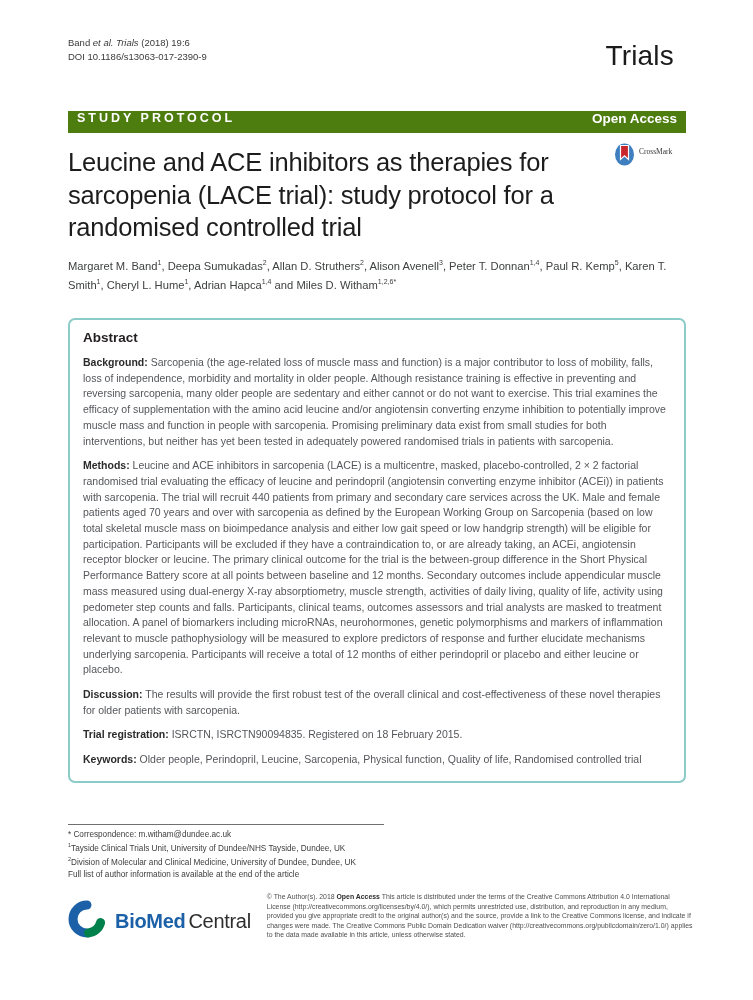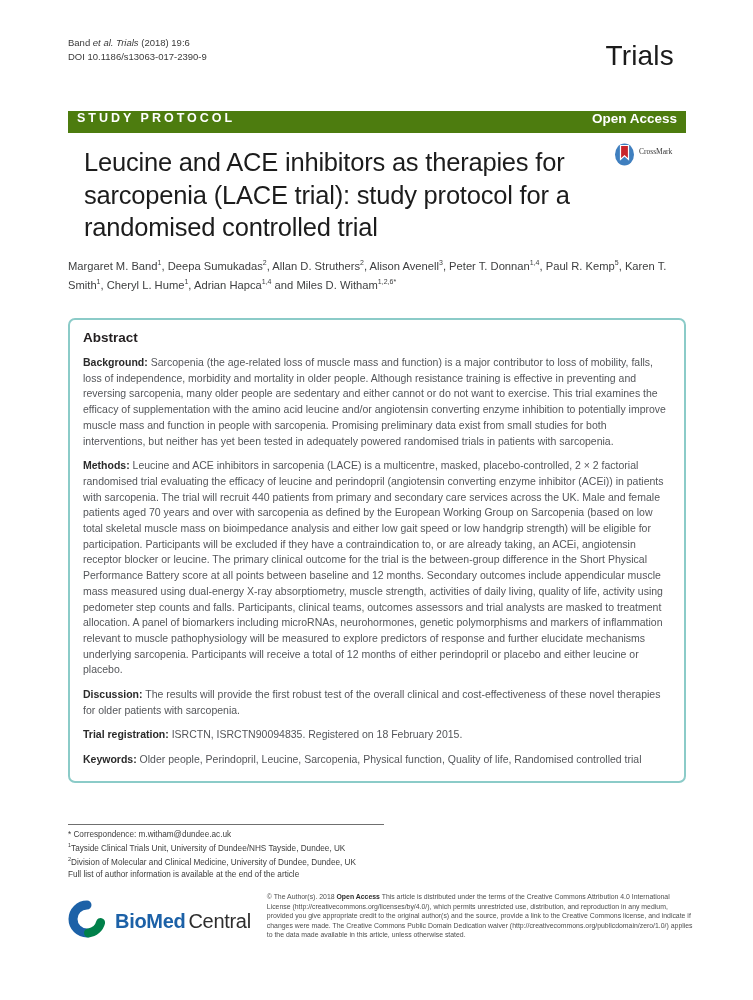--- a/index.html
+++ b/index.html
@@ -57,21 +57,20 @@
   
   .title {
     position: absolute;
     top: 146px; left: 68px;
     width: 548px;
     font-size: 25.5px;
     line-height: 32.5px;
     font-weight: 400;
     color: #1c1c1c;
     letter-spacing: -0.2px;
-    margin-left: 16px;
   }
   .crossmark {
     position: absolute;
     top: 142px; left: 614px;
     display: flex;
     align-items: flex-start;
     gap: 4px;
   }
   .crossmark-label {
     font-size: 7.5px;

